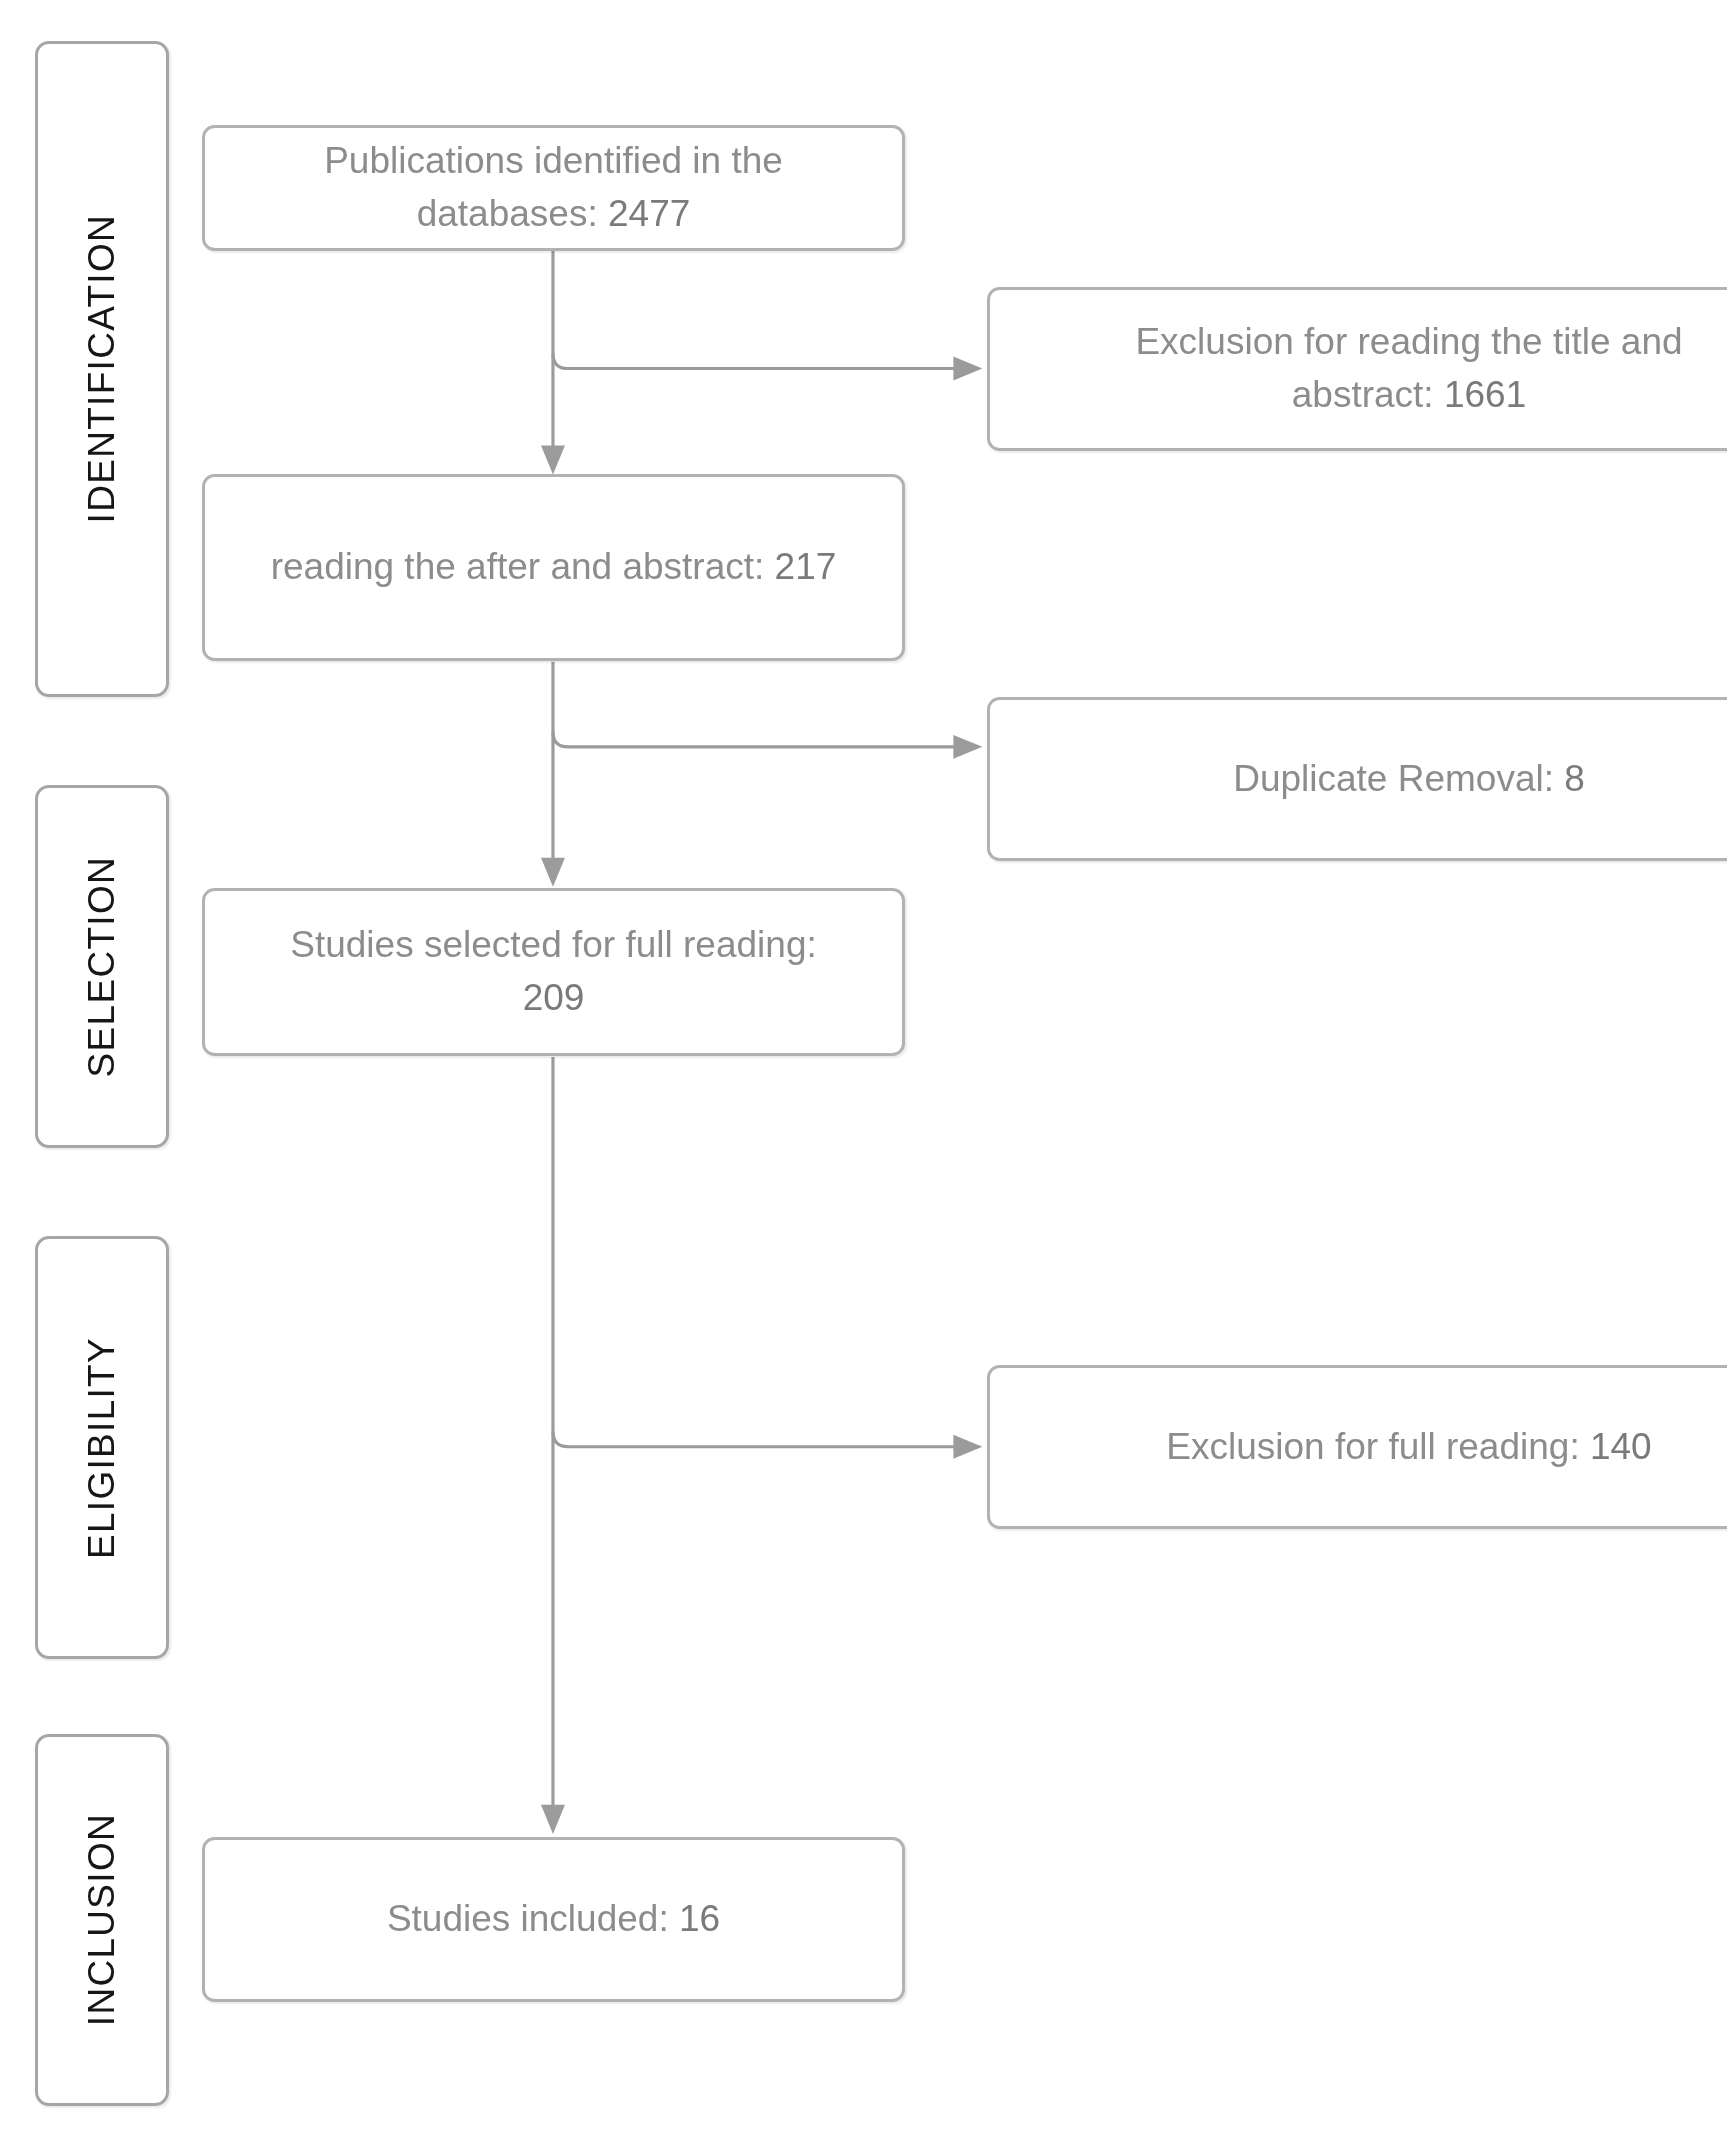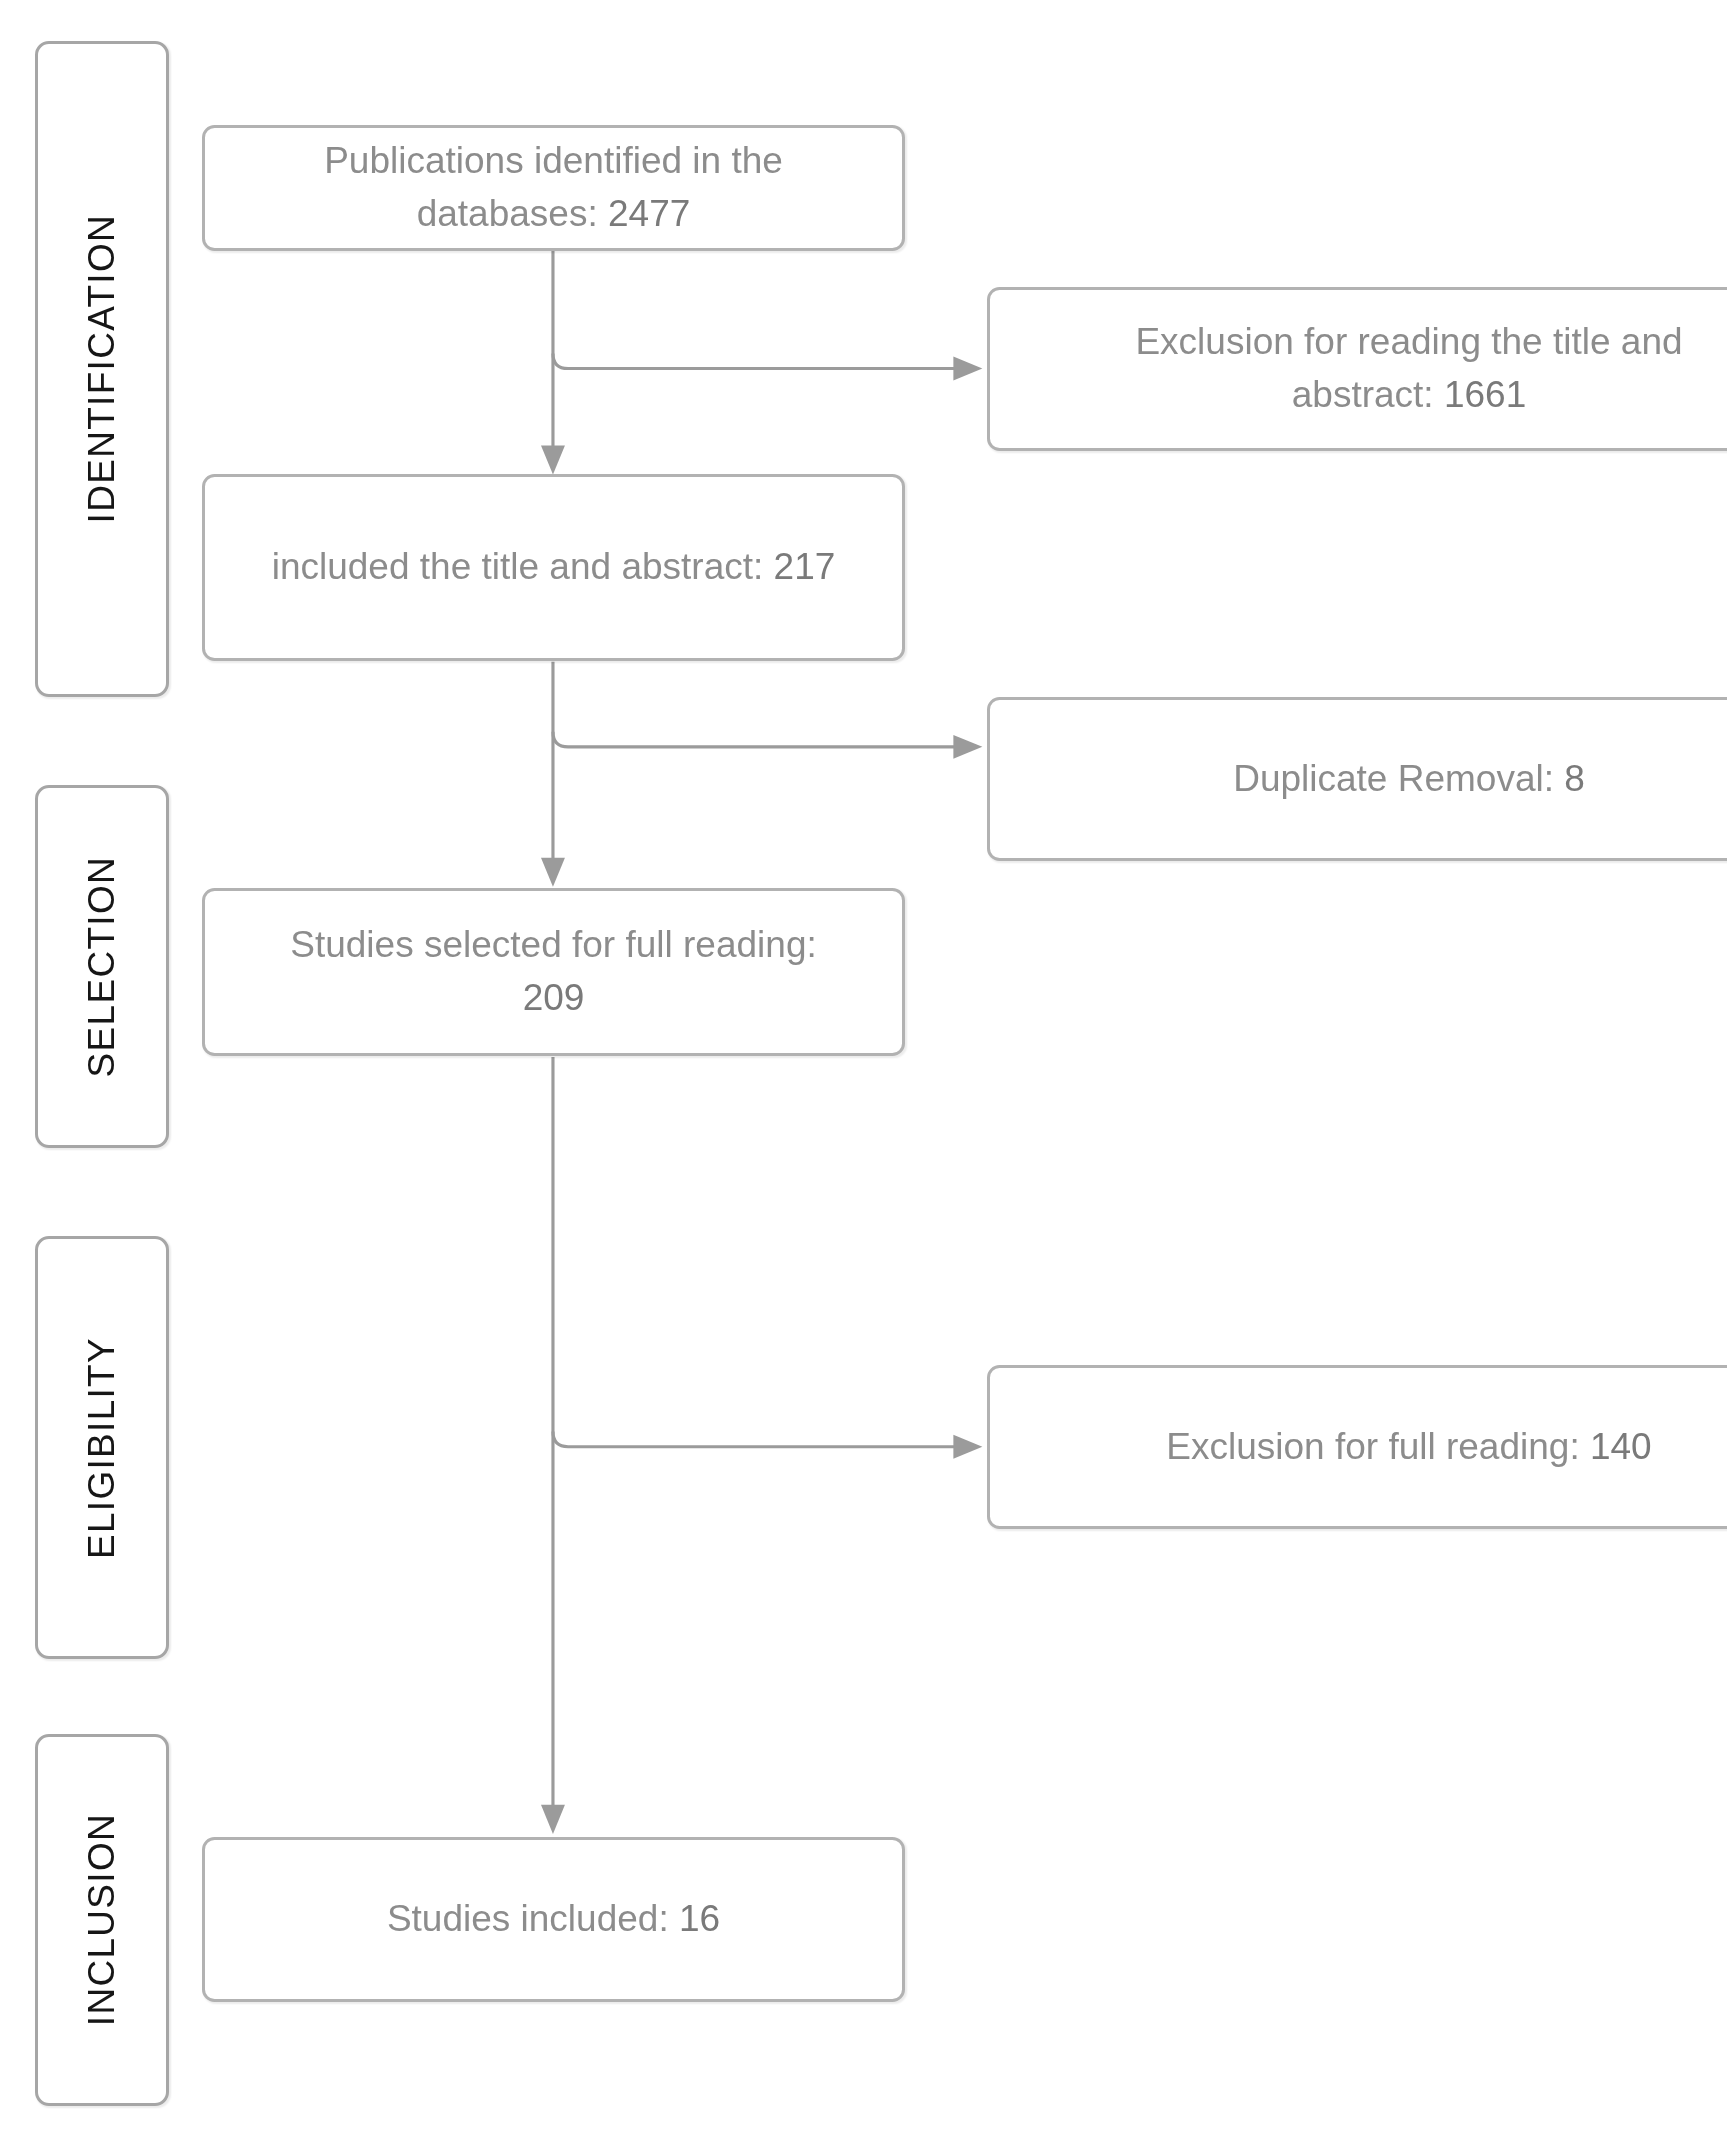--- a/index.html
+++ b/index.html
@@ -84,21 +84,21 @@
 
   <div class="flow-box left-col" style="top:85px;height:126px;margin-top:40px;">
     <div>
       <span class="l1">Publications identified in the</span>
       <span class="l2">databases: </span><span class="val">2477</span>
     </div>
   </div>
 
   <div class="flow-box left-col" style="top:474px;height:187px;">
     <div>
-      <span class="l2">included the title and abstract: </span><span class="val">217</span>
+      <span class="l2">reading the after and abstract: </span><span class="val">217</span>
     </div>
   </div>
 
   <div class="flow-box left-col" style="top:888px;height:168px;">
     <div>
       <span class="l1">Studies selected for full reading:</span>
       <span class="l2"></span><span class="val">209</span>
     </div>
   </div>
 

